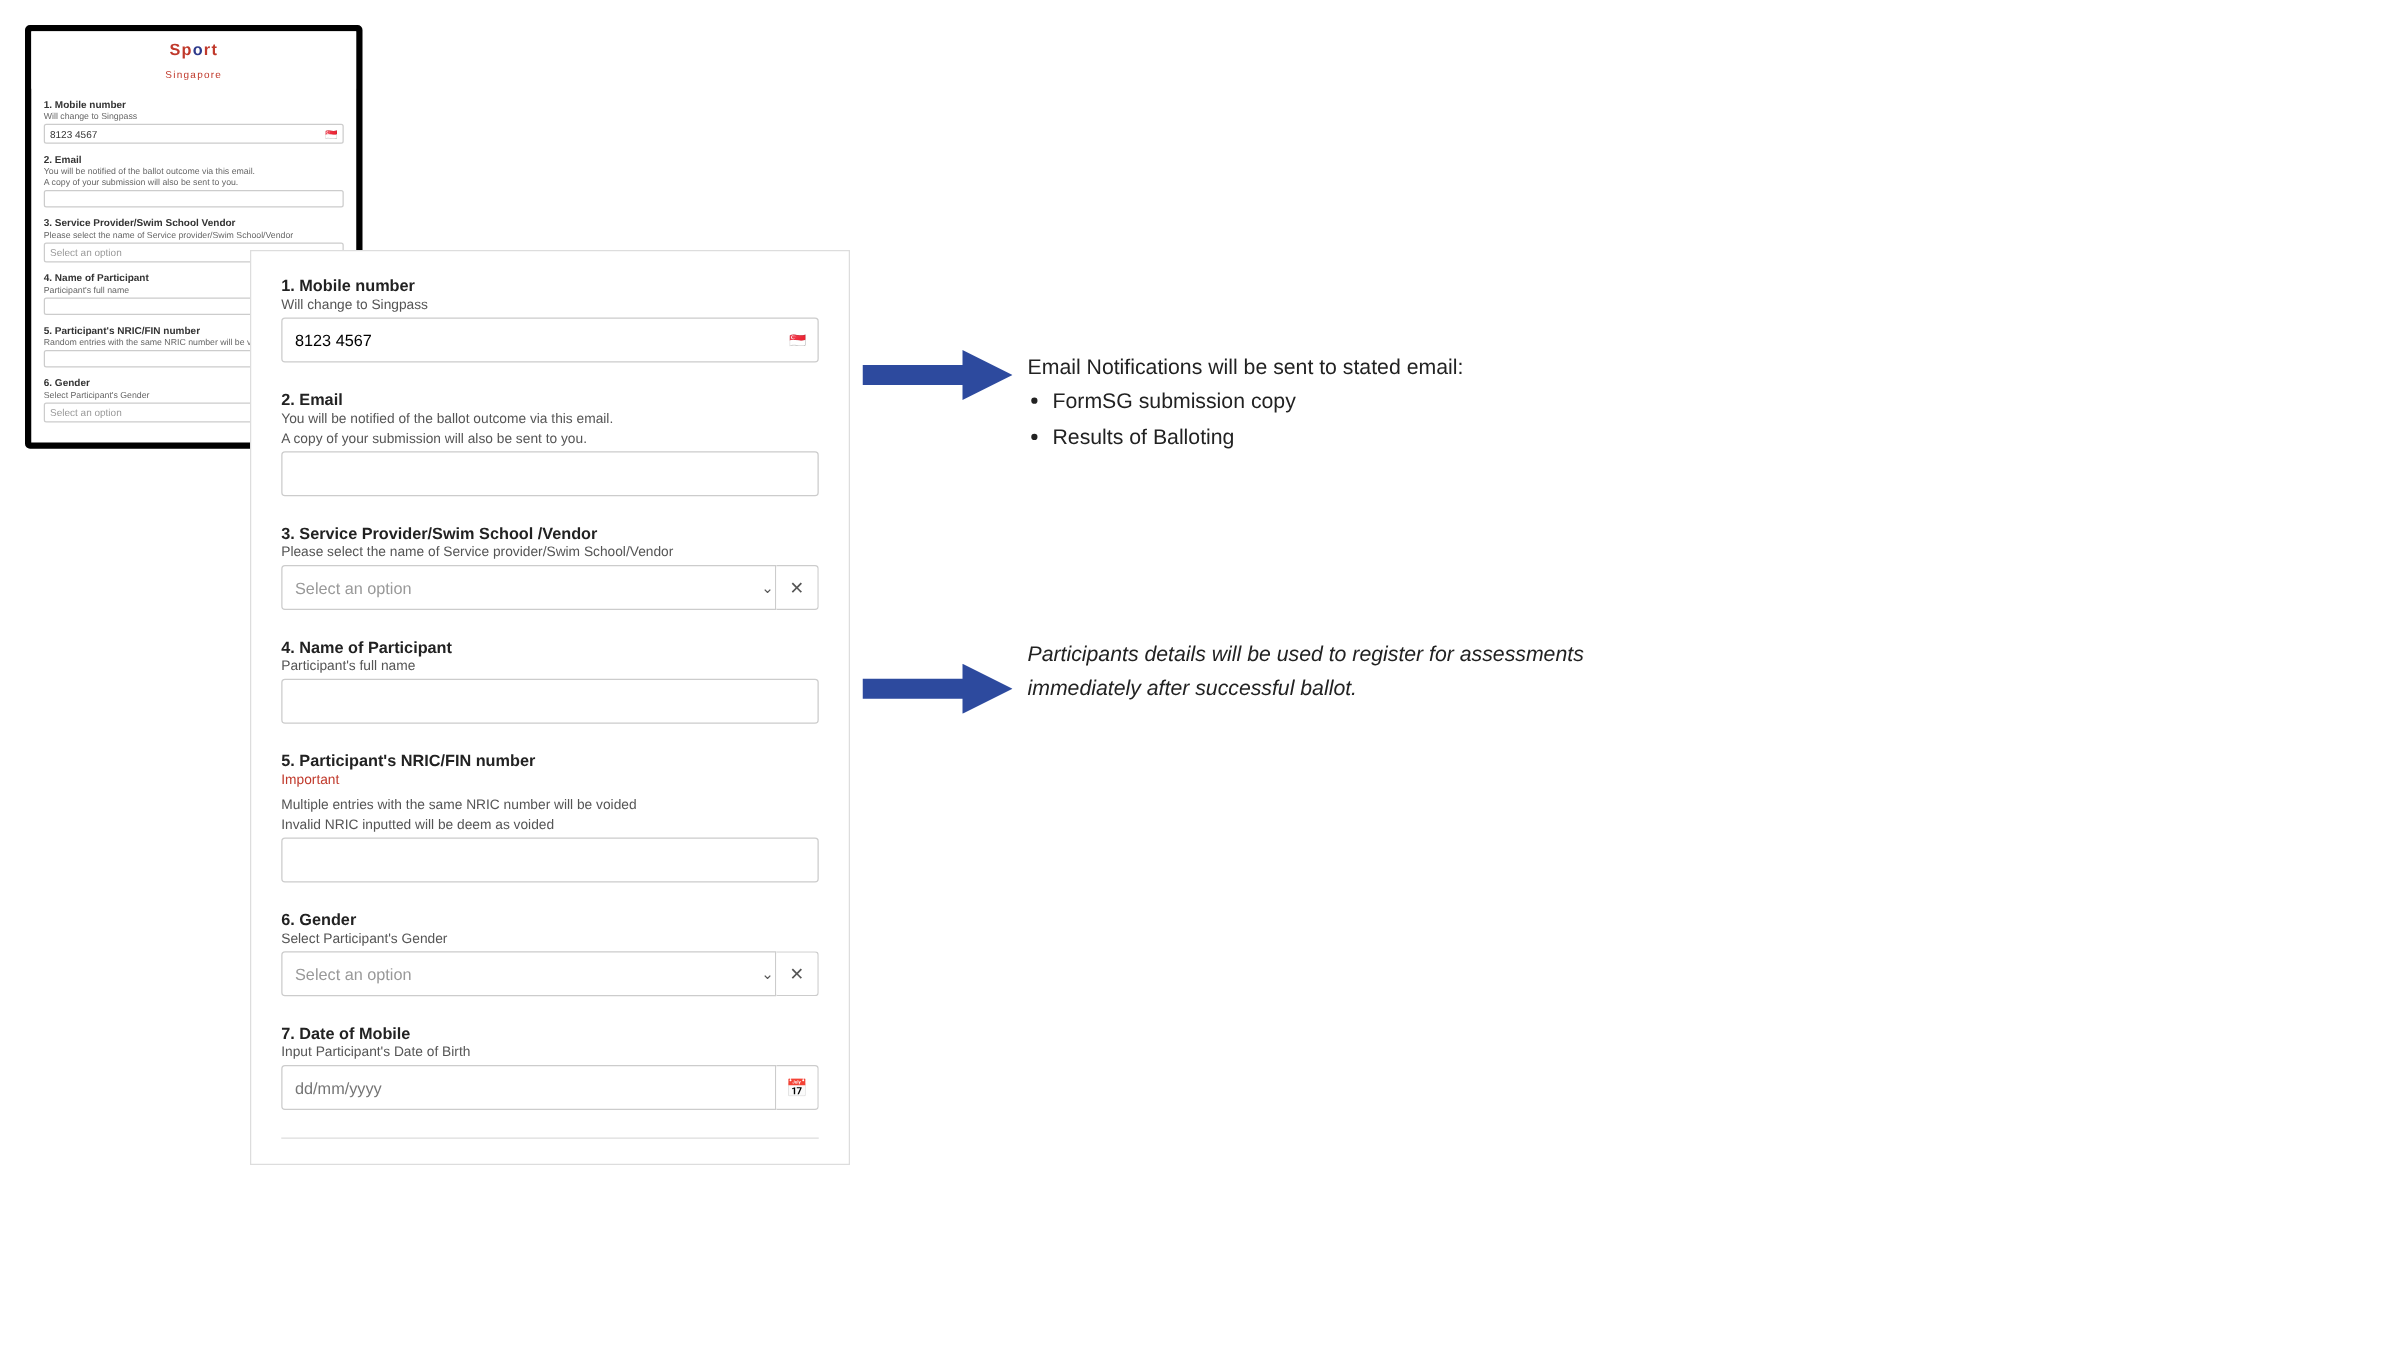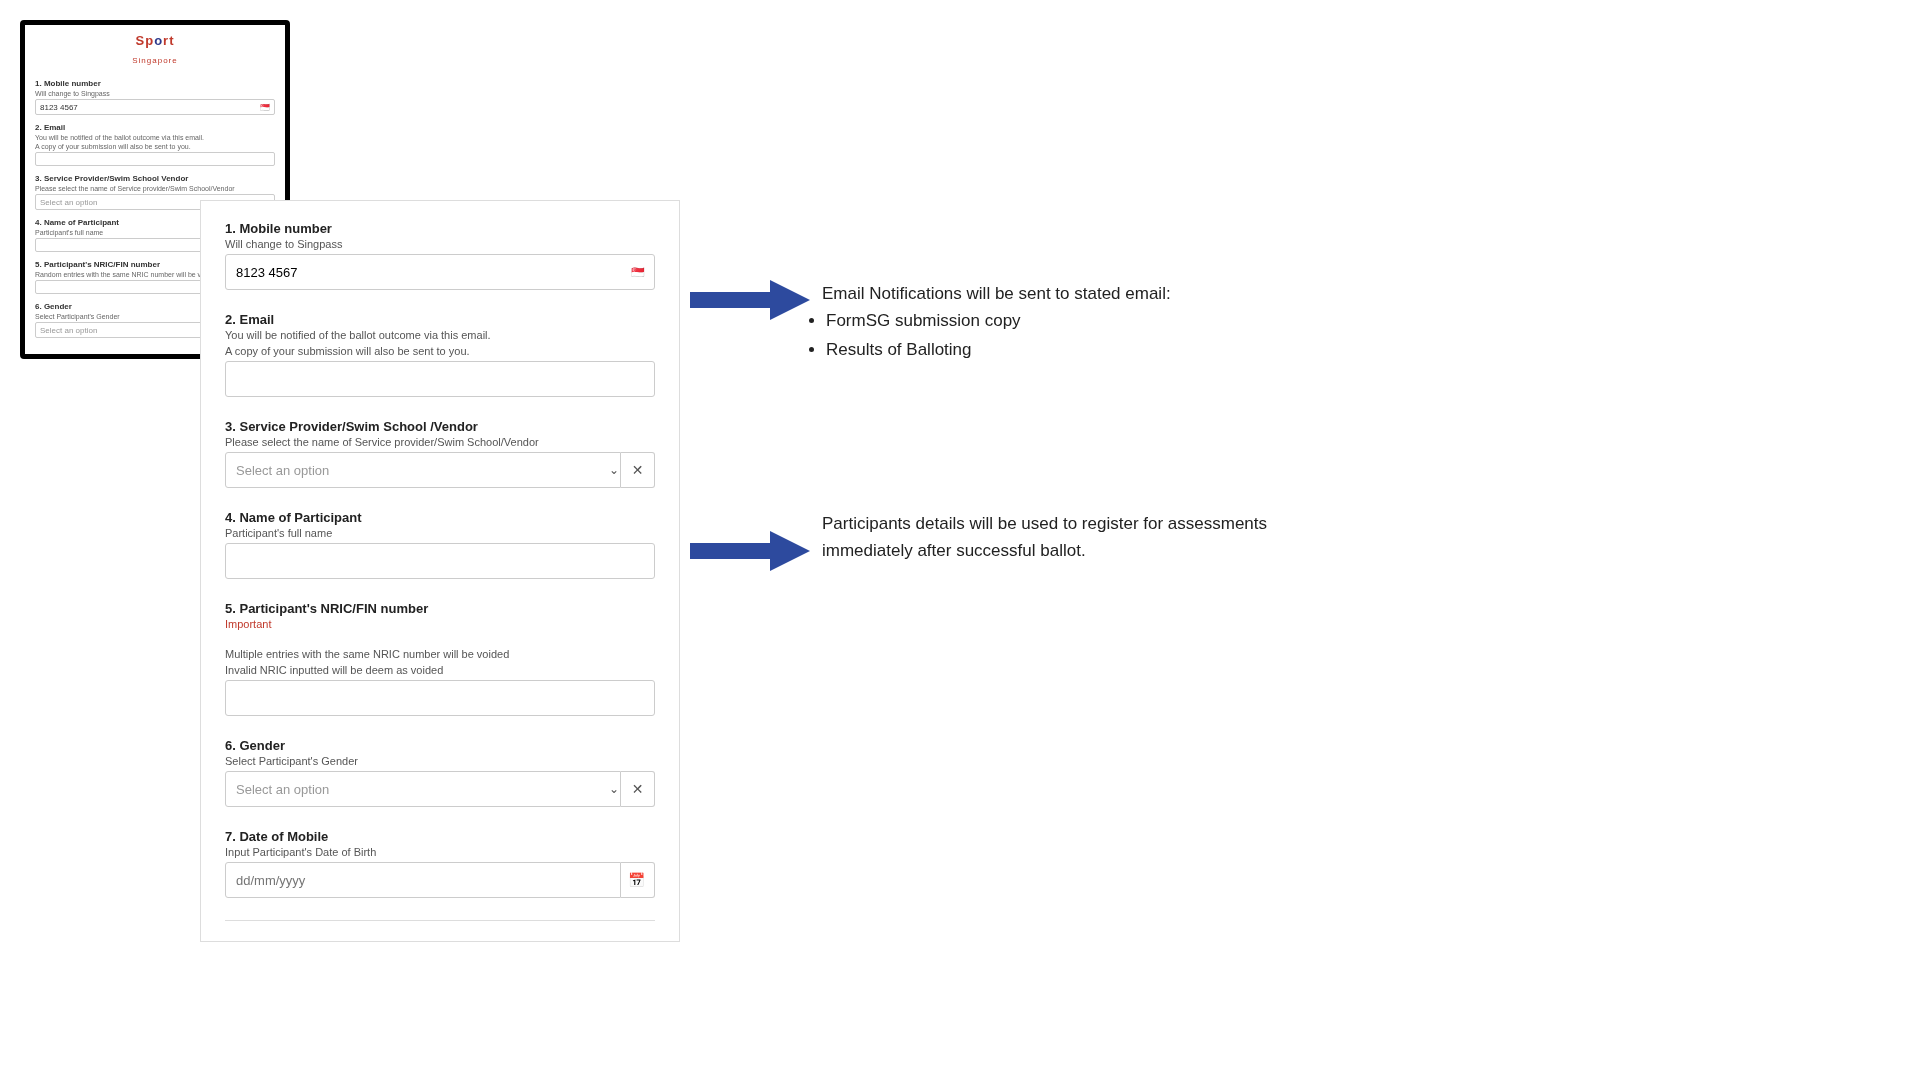--- a/index.html
+++ b/index.html
@@ -119,21 +119,21 @@
       margin-bottom: 4px;
     }
     .field-note {
       font-size: 11px;
       color: #555;
       margin-bottom: 4px;
     }
     .field-note-important {
       font-size: 11px;
       color: #c0392b;
-      margin-bottom: 18px;
+      margin-bottom: 8px;
     }
     .text-input {
       width: 100%;
       height: 36px;
       border: 1px solid #ccc;
       border-radius: 3px;
       font-size: 13px;
       padding: 0 10px;
       outline: none;
       background: #fff;
@@ -234,21 +234,21 @@
       border-top: 1px solid #ddd;
       margin-top: 8px;
     }
     .annotation-text {
       font-size: 17px;
       color: #222;
       line-height: 1.6;
       padding-left: 12px;
     }
     .annotation-text ul {
-      margin-left: 4px;
+      margin-left: 20px;
       font-size: 17px;
     }
     .annotation-text li {
       margin-bottom: 2px;
     }
   </style>
 </head>
 <body>
 
 <div class="sidebar">
@@ -389,21 +389,21 @@
   </svg>
   <div class="annotation-text">
     <span>Email Notifications will be sent to stated email:</span>
     <ul>
       <li>FormSG submission copy</li>
       <li>Results of Balloting</li>
     </ul>
   </div>
 </div>
 
-<div style="position:absolute; left:690px; top:510px; display:flex; align-items:center;">
+<div style="position:absolute; left:690px; top:510px; display:flex; align-items:center;font-style:italic;">
   <svg width="120" height="40">
     <polygon points="0,12 80,12 80,0 120,20 80,40 80,28 0,28" fill="#2d4a9e"></polygon>
   </svg>
   <div class="annotation-text" style="max-width:600px;">
     <div>
       <span>Participants details will be used to register for assessments</span><br>
       <span>immediately after successful ballot.</span>
     </div>
     <br>
   </div>

